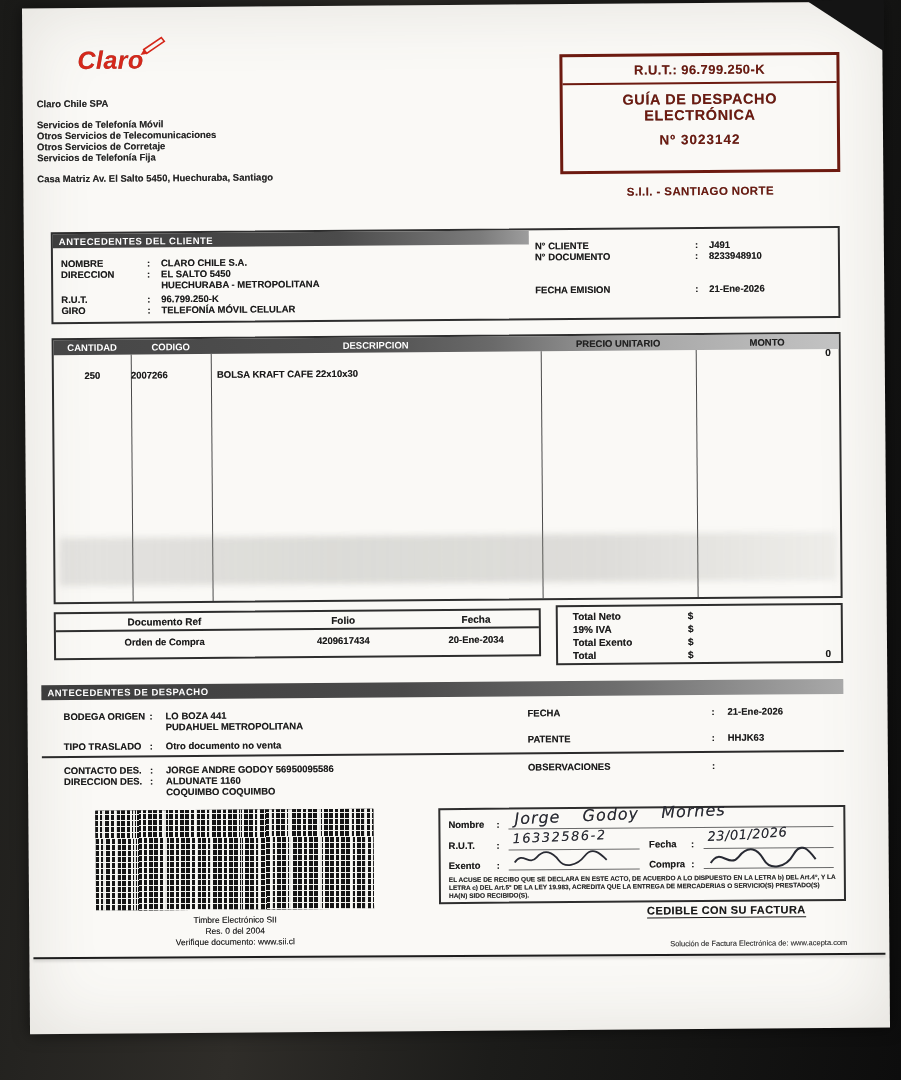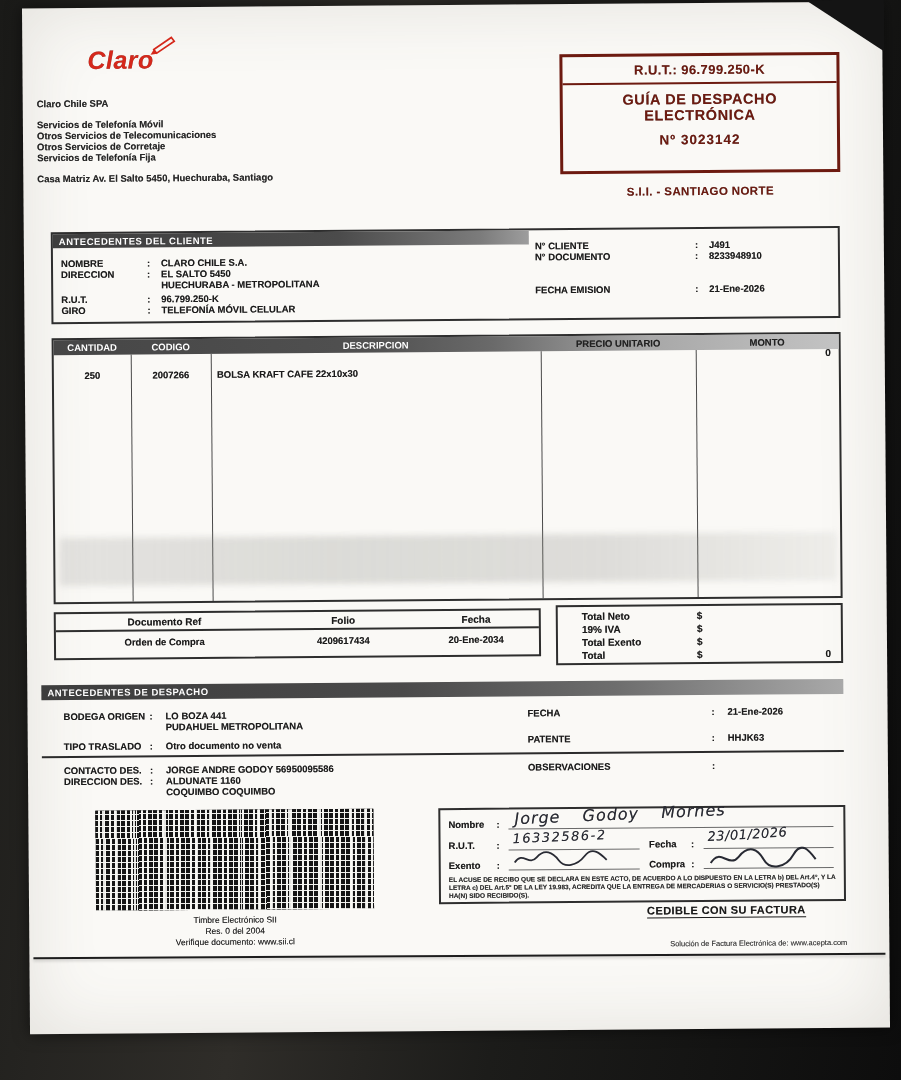--- a/index.html
+++ b/index.html
@@ -19,21 +19,21 @@
     transform:rotate(-0.45deg);
     box-shadow:0 0 16px rgba(0,0,0,.55), inset 0 0 70px rgba(90,85,70,.14);
     color:var(--ink);
     text-shadow:0 0 .5px rgba(40,40,40,.55);
   }
   .corner-tear{
     position:absolute;top:-2px;right:-2px;width:0;height:0;
     border-top:52px solid #141414;border-left:78px solid transparent;
   }
   
-  .logo{position:absolute;left:65px;top:38px;width:120px;height:46px;}
+  .logo{position:absolute;left:55px;top:38px;width:120px;height:46px;}
   .logo-text{font-size:25px;font-weight:bold;color:#d5281b;letter-spacing:.5px;font-style:italic;}
   .pencil{position:absolute;right:28px;top:-16px;transform:rotate(14deg);}
   .company{position:absolute;left:14px;top:90px;}
   .c-line{font-size:9.5px;font-weight:bold;color:#262626;line-height:11px;white-space:nowrap;}
   .c-first{margin-bottom:10px;}
   .c-last{margin-top:10px;}
   
   .sii-box{
     position:absolute;left:537px;top:50px;width:280px;height:120px;
     border:3px solid var(--red);color:var(--red);text-align:center;box-sizing:border-box;
@@ -56,35 +56,35 @@
   
   .items{position:absolute;left:27px;top:330px;width:789px;height:266px;border:2px solid #2e2e2e;box-sizing:border-box;}
   .it-head{display:flex;height:15px;background:linear-gradient(90deg,#464646 0%,#505050 40%,#6a6a6a 56%,#a8a8a8 76%,#c3c3c3 100%);font-size:9.5px;font-weight:bold;align-items:center;}
   .ith{text-align:center;color:#fff;}
   .ith-1{width:77px;}.ith-2{width:80px;}.ith-3{width:330px;}
   .ith-4{width:155px;color:#222;}.ith-5{flex:1;color:#222;}
   .vline{position:absolute;top:15px;bottom:0;width:1px;background:#4a4a4a;}
   .vl1{left:77px;}.vl2{left:157px;}.vl3{left:487px;}.vl4{left:642px;}
   .it-cell{position:absolute;font-size:9.5px;font-weight:600;white-space:nowrap;}
   .it-cant{left:0;top:30px;width:77px;text-align:center;}
-  .it-cod{left:77px;top:30px;width:80px;text-align:center;}
+  .it-cod{left:77px;top:30px;width:98px;text-align:left;}
   .it-desc{left:163px;top:30px;}
   .it-monto{position:absolute;right:8px;top:13px;font-size:10px;font-weight:bold;}
   .smudge{position:absolute;left:4px;top:198px;width:99%;height:48px;
     background:linear-gradient(90deg,rgba(110,110,105,.16),rgba(150,150,145,.30) 35%,rgba(120,120,115,.22) 70%,rgba(130,130,125,.10));
     filter:blur(3px);}
   
   .ref-table{position:absolute;left:27px;top:604px;width:487px;height:48px;border:2px solid #2e2e2e;box-sizing:border-box;}
   .ref-head{display:flex;height:16px;border-bottom:2px solid #2e2e2e;align-items:center;font-size:10px;font-weight:bold;}
   .ref-row{display:flex;margin-top:5px;font-size:9.5px;font-weight:600;}
   .rc1{width:45%;text-align:center;}.rc2{width:29%;text-align:center;}.rc3{width:26%;text-align:center;}
   
   .totales{position:absolute;left:529px;top:601px;width:287px;height:60px;border:2px solid #2e2e2e;box-sizing:border-box;padding-top:3px;}
   .trow{display:flex;height:13px;font-size:10px;font-weight:bold;align-items:center;}
-  .tlbl{width:115px;padding-left:24px;}
+  .tlbl{width:115px;padding-left:15px;}
   .tsign{width:22px;}
   .tval{flex:1;text-align:right;padding-right:10px;}
   
   .drow{position:absolute;display:flex;font-size:9.5px;font-weight:bold;color:#1b1b1b;white-space:nowrap;}
   .dlbl{width:86px;}
   .dlbl-r{width:184px;}
   .dcol{width:16px;}
   .dval2{line-height:11px;}
   .dsep{position:absolute;left:14px;top:748px;width:802px;height:2px;background:#2b2b2b;}
   

